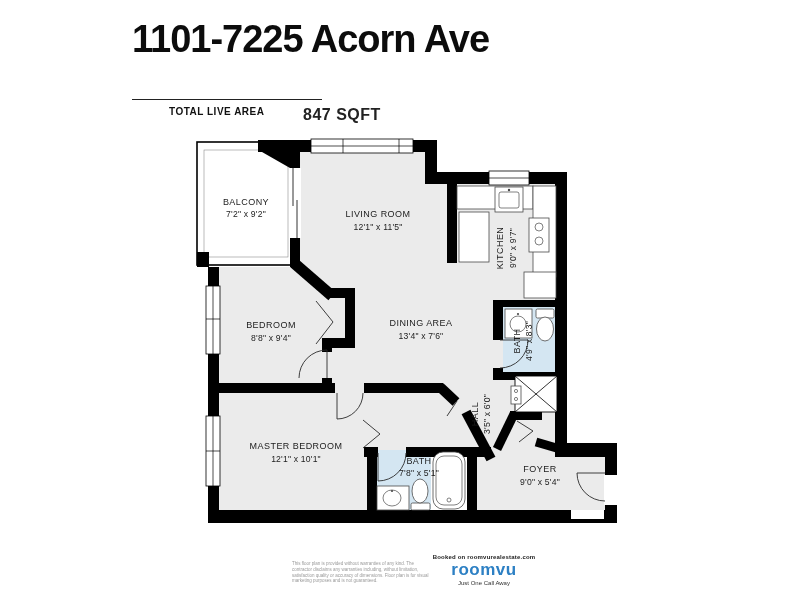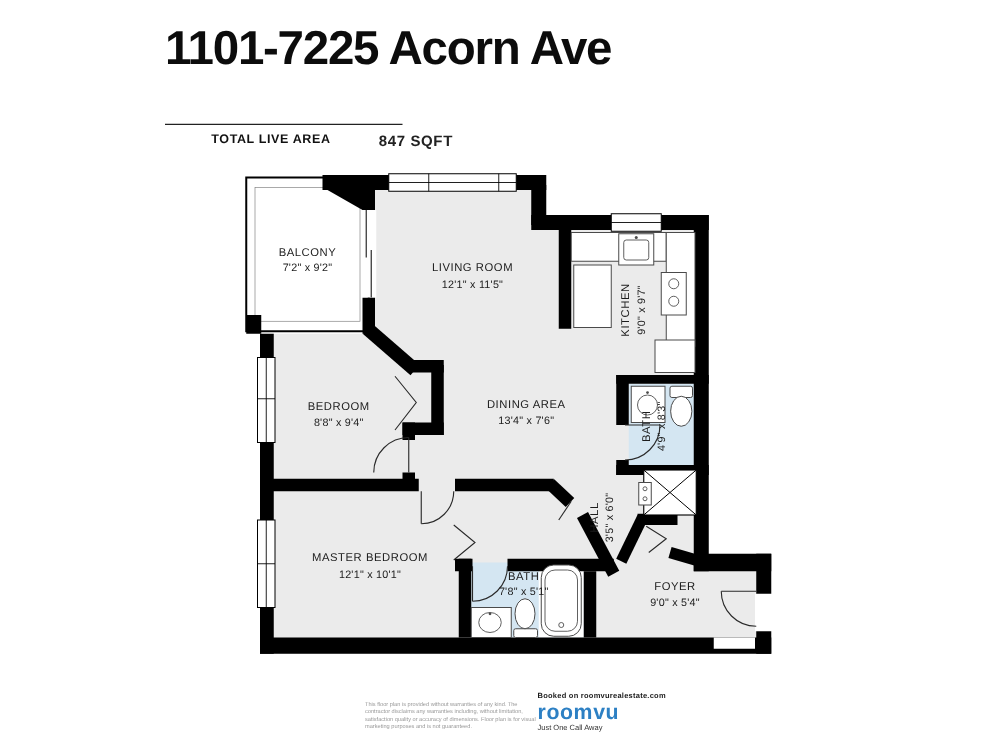--- a/index.html
+++ b/index.html
@@ -4,34 +4,34 @@
 <style>
   html,body{margin:0;padding:0;background:#ffffff;}
   .page{position:relative;width:660px;height:603px;background:#fff;overflow:hidden;
         font-family:"Liberation Sans",sans-serif;}
   .hdr-title{position:absolute;left:132px;top:18px;font-size:38px;font-weight:bold;
              letter-spacing:-1px;color:#0c0c0c;white-space:nowrap;}
   .hdr-city{position:absolute;left:132px;top:68px;font-size:21px;font-weight:bold;color:#111;}
   .hdr-rule{position:absolute;left:132px;top:99px;width:190px;border-top:1.6px solid #222;}
   .hdr-arealabel{position:absolute;left:132px;top:106px;font-size:10px;font-weight:bold;
                  letter-spacing:.5px;color:#111;margin-left:37px;}
-  .hdr-areavalue{position:absolute;left:267px;top:106px;font-size:12px;font-weight:bold;
+  .hdr-areavalue{position:absolute;left:267px;top:106px;font-size:16px;font-weight:bold;
                  letter-spacing:.5px;color:#222;padding-left:36px;}
   .plan-svg{position:absolute;left:0;top:0;}
   .room-name{font-size:9px;letter-spacing:.45px;fill:#1c1c1c;}
   .room-dims{font-size:8.6px;letter-spacing:.2px;fill:#1c1c1c;}
   svg text{font-family:"Liberation Sans",sans-serif;text-anchor:middle;}
   .fx{fill:#ffffff;stroke:#4a4a4a;stroke-width:.8;}
   .fxthin{fill:none;stroke:#4a4a4a;stroke-width:.7;}
   .door{fill:none;stroke:#2a2a2a;stroke-width:.9;}
   .win{fill:#ffffff;stroke:#000;stroke-width:.8;}
   .winline{stroke:#000;stroke-width:.7;}
   .footer-disclaimer{position:absolute;left:292px;top:561px;width:278px;font-size:9px;
         line-height:1.25;color:#9a9a9a;transform:scale(.5);transform-origin:0 0;}
-  .footer-brand{position:absolute;left:430px;top:554px;width:108px;}
+  .footer-brand{position:absolute;left:430px;top:554px;width:108px;text-align:center;}
   .brand-booked{font-size:6px;font-weight:bold;color:#1a1a1a;letter-spacing:.2px;}
   .brand-logo{font-size:17px;font-weight:bold;color:#2d80c4;letter-spacing:.5px;line-height:1.15;}
   .brand-tagline{font-size:6px;color:#333;}
 </style>
 </head>
 <body>
 
 <div class="page">
 
   <div class="hdr-title">1101-7225 Acorn Ave</div>

